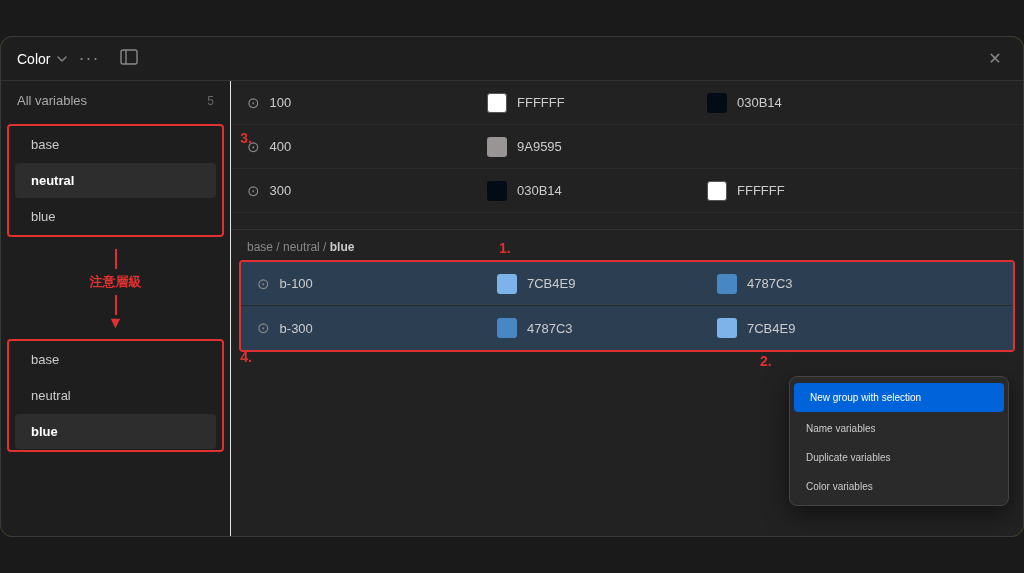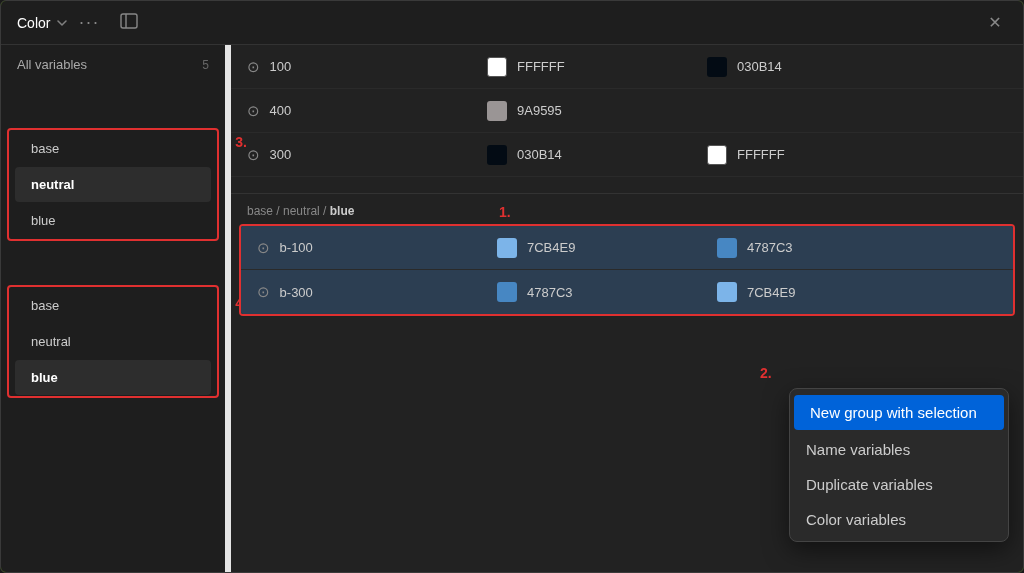--- a/index.html
+++ b/index.html
@@ -8,23 +8,23 @@
       background: #1a1a1a;
       width: 1024px;
       height: 573px;
       overflow: hidden;
       display: flex;
       align-items: center;
       justify-content: center;
     }
     .window {
       width: 1024px;
-      height: 573px;
+      height: 501px;
       background: #4d7c0f;
-      border-radius: 6px;
+      border-radius: 12px;
       overflow: hidden;
       display: flex;
       flex-direction: column;
       border: 1px solid #3a3a3a;
       position: relative;
     }
     
     .title-bar {
       display: flex;
       align-items: center;
@@ -70,26 +70,25 @@
     
     .main-layout {
       display: flex;
       flex: 1;
       overflow: hidden;
     }
     
     .sidebar {
       width: 230px;
       background: #1e1e1e;
-      border-right: 6px solid #e5e5e5;
+      border-right: 1px solid #e5e5e5;
       display: flex;
       flex-direction: column;
       flex-shrink: 0;
       position: relative;
-      gap: 40px;
     }
     .sidebar-header {
       display: flex;
       align-items: center;
       justify-content: space-between;
       padding: 12px 16px;
       color: #aaa;
       font-size: 13px;
     }
     .sidebar-count {
@@ -213,21 +212,21 @@
       background: #2a2a2a;
       border: 1px solid #444;
       border-radius: 8px;
       padding: 4px 0;
       min-width: 220px;
       box-shadow: 0 8px 24px rgba(0,0,0,0.5);
       z-index: 100;
     }
     .context-menu-item {
       padding: 9px 16px;
-      font-size: 15px;
+      font-size: 10px;
       color: #ccc;
       cursor: pointer;
     }
     .context-menu-item.highlighted {
       background: #0063d9;
       color: #fff;
       border-radius: 4px;
       margin: 2px 4px;
     }
   </style>
@@ -270,20 +269,26 @@
           <div class="sidebar-item selected">
             <span>neutral</span>
           </div>
           <div class="sidebar-item">
             <span>blue</span>
           </div>
         </div>
         <span class="annotation-label label-3" style="right:-22px; top:10px; color:#e03030; font-size:14px; font-weight:bold; position:absolute;">3.</span>
       </div>
 
+      <div style="display:flex; flex-direction:column; align-items:center; padding: 8px 0; position:relative;">
+        <div style="width:2px; height:20px; background:#e03030;"></div>
+        <span style="color:#e03030; font-size:13px; font-weight:bold; writing-mode:horizontal-tb; margin: 4px 0;">注意層級</span>
+        <div style="width:2px; height:20px; background:#e03030;"></div>
+        <div style="color:#e03030; font-size:16px; line-height:1;">▼</div>
+      </div>
 
       <div style="position:relative;">
         <div class="red-box-bottom" style="margin-top:0;">
           <div class="sidebar-item">
             <span>base</span>
           </div>
           <div class="sidebar-item">
             <span>neutral</span>
           </div>
           <div class="sidebar-item selected">

